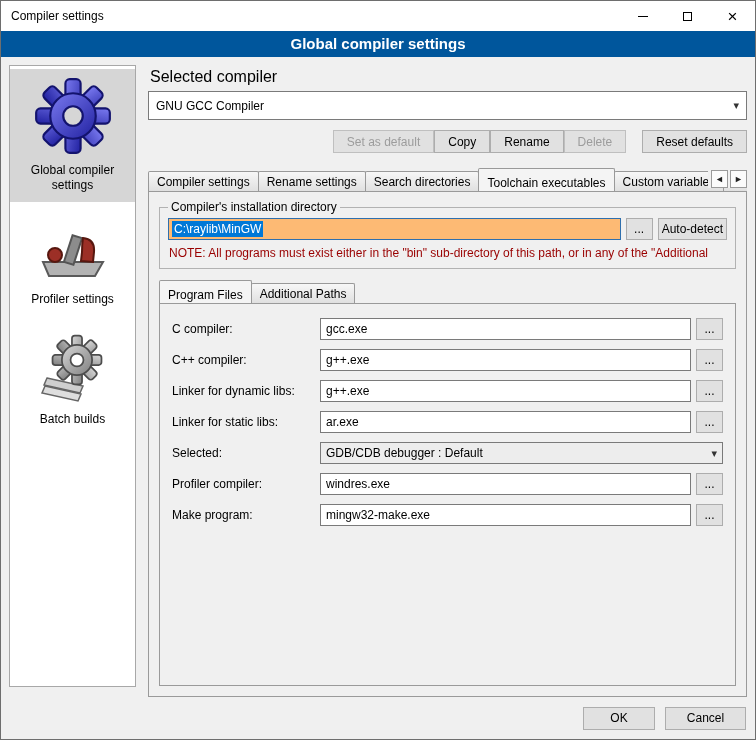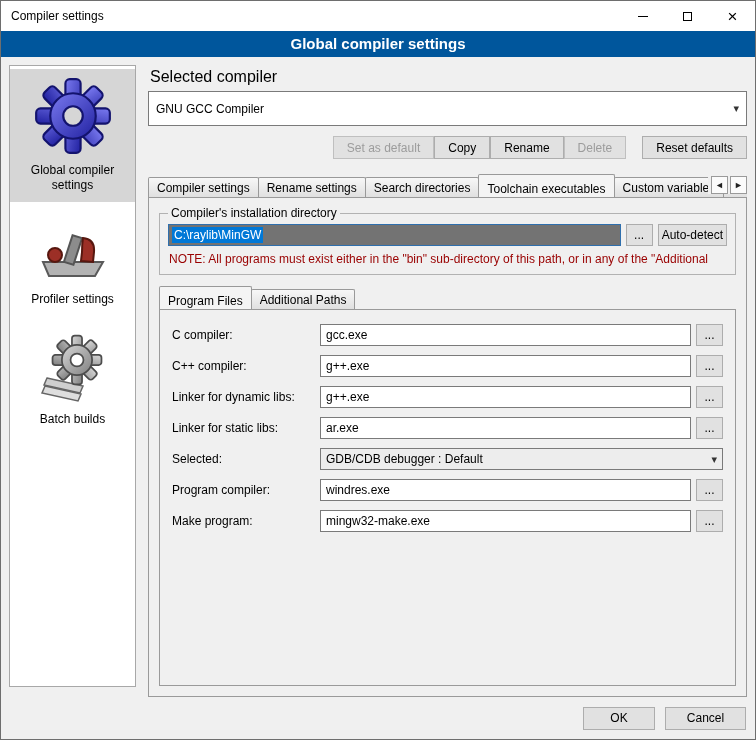--- a/index.html
+++ b/index.html
@@ -19,21 +19,21 @@
   .content{flex:1;display:flex;padding:8px 8px 0 8px;gap:12px;min-height:0;}
   .sidebar{width:127px;flex-shrink:0;background:#fff;border:1px solid #a8a8a8;margin-bottom:10px;
            display:flex;flex-direction:column;align-items:center;padding-top:3px;box-sizing:border-box;overflow:hidden;}
   .side-item{width:121px;padding:8px 2px 9px;text-align:center;font-size:12px;color:#000;margin-bottom:8px;}
   .side-item.selected{background:#d6d6d6;}
   .side-item .ic{display:flex;justify-content:center;margin-bottom:8px;}
   .side-item .lbl{line-height:15px;}
   
   .main{flex:1;display:flex;flex-direction:column;min-width:0;}
   .field-caption{font-size:16px;margin:3px 0 5px 2px;}
-  .combo{height:35px;box-sizing:border-box;border:1px solid #7a7a7a;background:#fff;display:flex;
+  .combo{height:29px;box-sizing:border-box;border:1px solid #7a7a7a;background:#fff;display:flex;
          align-items:center;padding:12px 7px;font-size:12px;}
   .combo .chev{margin-left:auto;font-size:11px;color:#333;}
   .btnrow{display:flex;justify-content:flex-end;margin:10px 0 13px;}
   button{font-family:inherit;font-size:12px;height:23px;background:#e1e1e1;border:1px solid #adadad;
          padding:0 13px;color:#000;}
   button.disabled{color:#9c9c9c;border-color:#bfbfbf;}
   .btn-reset{margin-left:16px;}
   
   .tabstrip{display:flex;align-items:flex-end;height:25px;position:relative;overflow:hidden;
             padding-right:38px;flex-shrink:0;z-index:2;}
@@ -43,21 +43,21 @@
   .tab.selected{background:#f4f4f4;height:24px;padding-top:7px;margin-bottom:-1px;position:relative;z-index:3;}
   .tab-arrows{position:absolute;right:0;bottom:3px;display:flex;gap:2px;background:#f0f0f0;padding-left:3px;}
   .tab-arrow{width:17px;height:18px;box-sizing:border-box;border:1px solid #9a9a9a;background:#fbfbfb;
              font-size:9px;display:flex;align-items:center;justify-content:center;color:#222;}
   .tabpanel{flex:1;border:1px solid #9a9a9a;background:#f0f0f0;padding:8px 10px 10px;min-height:0;
             display:flex;flex-direction:column;box-sizing:border-box;}
   
   fieldset.groupbox{border:1px solid #b2b2b2;margin:0 0 6px;padding:4px 8px 8px;min-width:0;}
   fieldset.groupbox legend{font-size:12px;padding:0 3px;}
   .dir-row{display:flex;align-items:center;gap:5px;}
-  .install-input{flex:1;height:22px;box-sizing:border-box;border:1px solid #2f6fad;background:#737373;
+  .install-input{flex:1;height:22px;box-sizing:border-box;border:1px solid #2f6fad;background:#fdba74;
                  display:flex;align-items:center;padding:0 3px;font-size:12px;overflow:hidden;}
   .install-input .sel{background:#0078D7;color:#fff;padding:1px 2px;white-space:nowrap;}
   .btn-browse{width:27px;padding:0;height:22px;flex-shrink:0;}
   .btn-autodetect{height:22px;padding:0 3px;flex-shrink:0;}
   .note{color:#990000;font-size:12px;margin:6px 1px 0;white-space:nowrap;overflow:hidden;}
   
   .inner-tabs{margin-top:3px;}
   .inner-panel{flex:1;border:1px solid #9a9a9a;background:#f0f0f0;padding:14px 12px 5px;min-height:0;
                box-sizing:border-box;}
   .frow{display:flex;align-items:center;margin-bottom:9px;}
@@ -235,21 +235,21 @@
 
           <div class="frow">
             <div class="flabel">Selected:</div>
             <div class="fselect">
               <span>GDB/CDB debugger : Default</span>
               <span class="chev">▾</span>
             </div>
           </div>
 
           <div class="frow">
-            <div class="flabel">Program compiler:</div>
+            <div class="flabel">Profiler compiler:</div>
             <div class="finput">windres.exe</div>
             <button class="btn-browse fbrowse">...</button>
           </div>
 
           <div class="frow">
             <div class="flabel">Make program:</div>
             <div class="finput">mingw32-make.exe</div>
             <button class="btn-browse fbrowse">...</button>
           </div>
 

